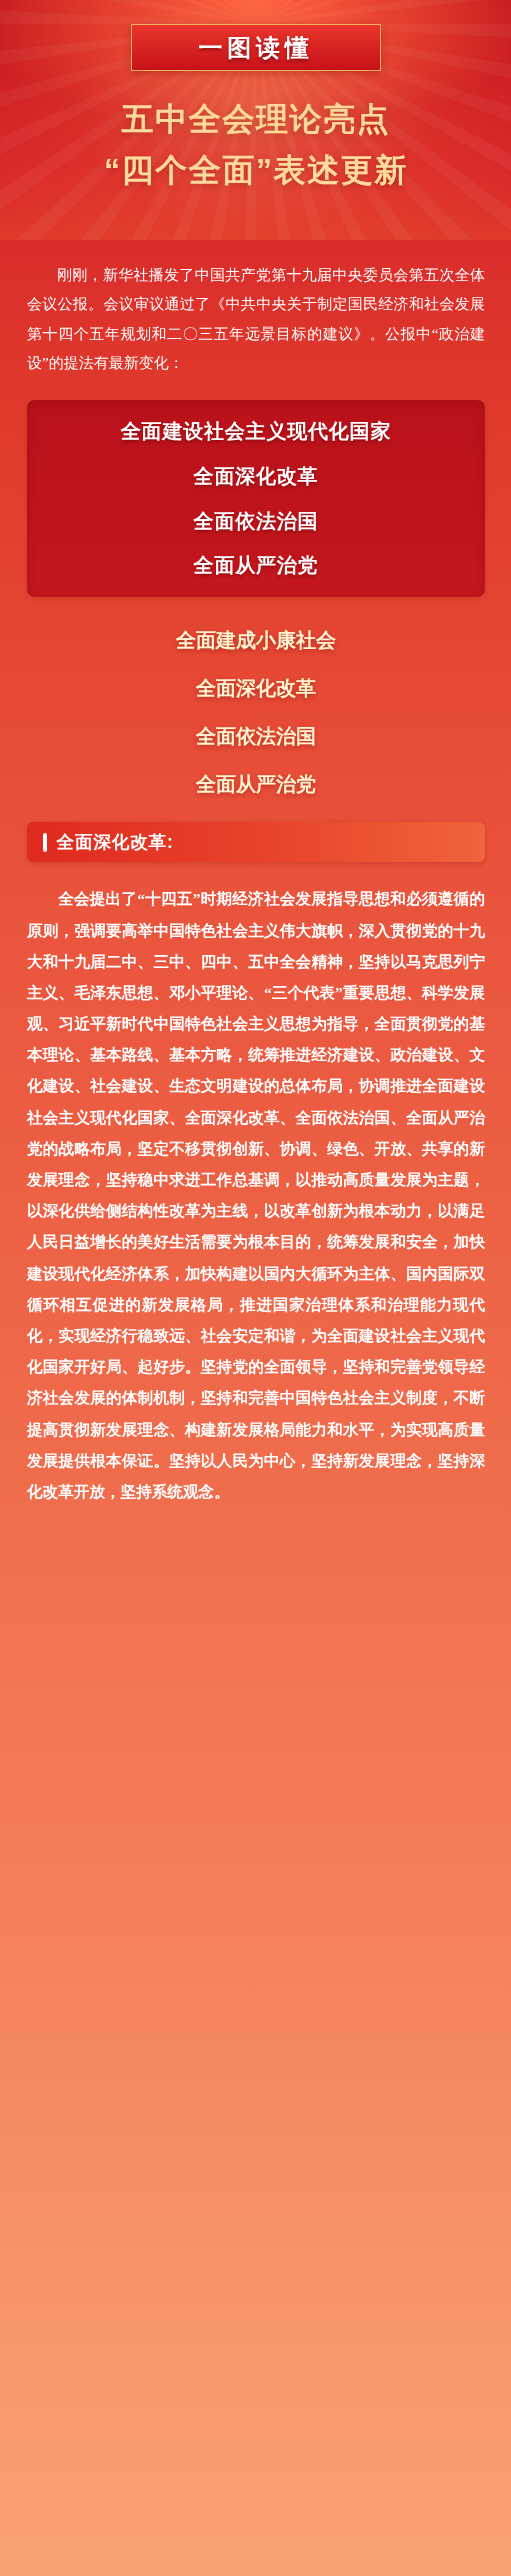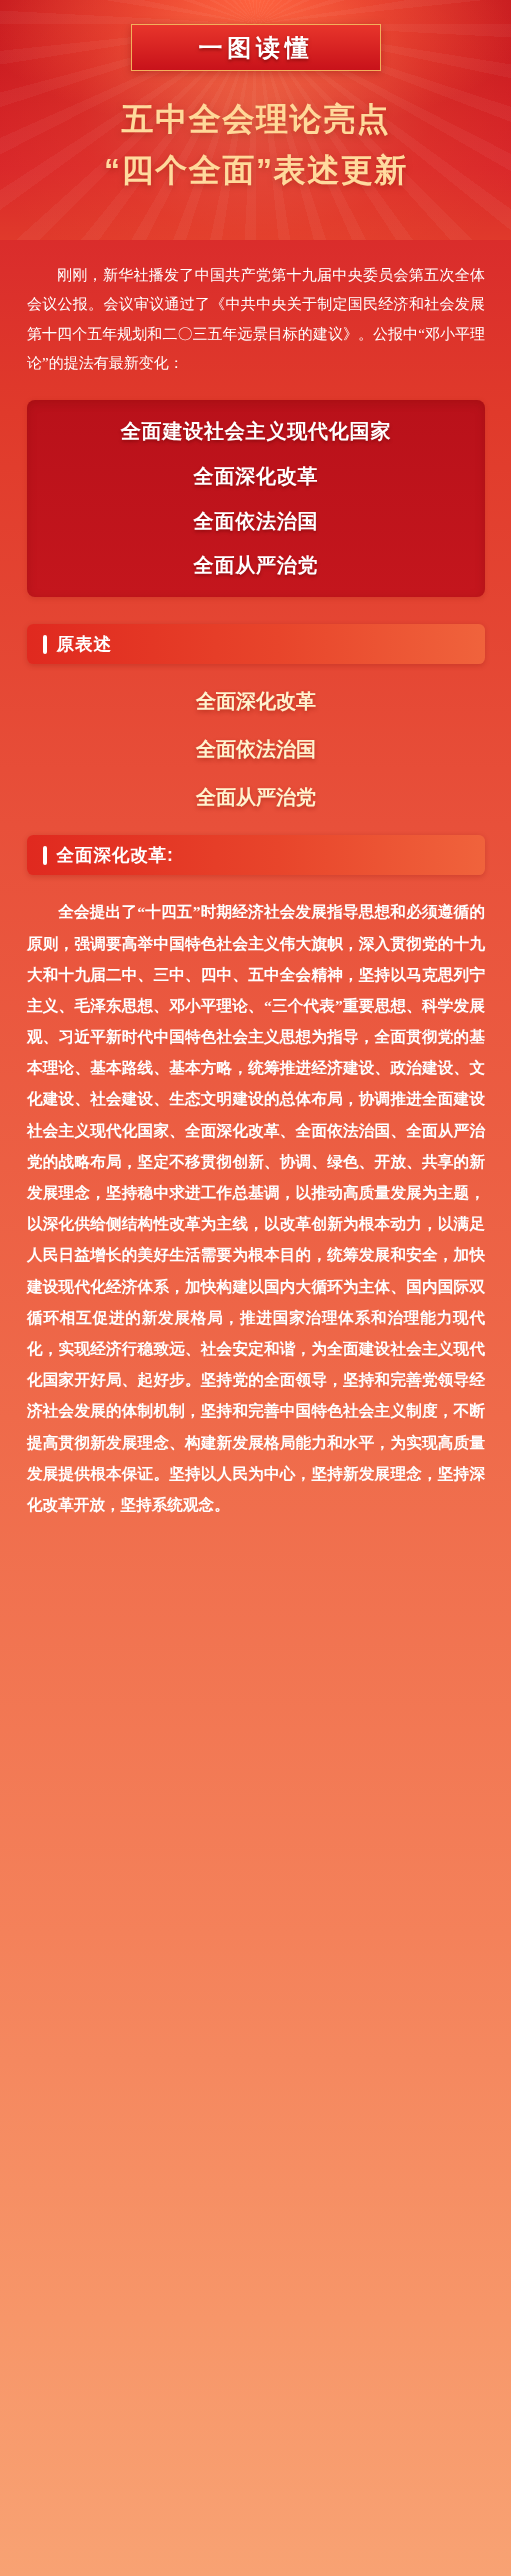--- a/index.html
+++ b/index.html
@@ -182,35 +182,32 @@
     </div>
 
     <div class="banner-title">
       <span class="l1">五中全会理论亮点</span>
       <span class="l2">“四个全面”表述更新</span>
     </div>
   </div>
 
   <div class="content">
 
-    <p class="lede">刚刚，新华社播发了中国共产党第十九届中央委员会第五次全体会议公报。会议审议通过了《中共中央关于制定国民经济和社会发展第十四个五年规划和二〇三五年远景目标的建议》。公报中“邓小平理论”的提法有最新变化：</p>
+    <p class="lede">刚刚，新华社播发了中国共产党第十九届中央委员会第五次全体会议公报。会议审议通过了《中共中央关于制定国民经济和社会发展第十四个五年规划和二〇三五年远景目标的建议》。公报中“政治建设”的提法有最新变化：</p>
 
     <div class="card">
       <p class="line">全面建设社会主义现代化国家</p>
       <p class="line">全面深化改革</p>
       <p class="line">全面依法治国</p>
       <p class="line">全面从严治党</p>
     </div>
 
-    <div class="section-head">
-      <span class="bar"></span>
-      <span class="label">原表述</span>
-    </div>
 
     <div class="old-block">
+      <p class="line">全面建成小康社会</p>
       <p class="line">全面深化改革</p>
       <p class="line">全面依法治国</p>
       <p class="line">全面从严治党</p>
     </div>
 
     <div class="section-head">
       <span class="bar"></span>
       <span class="label">全面深化改革:</span>
     </div>
 

